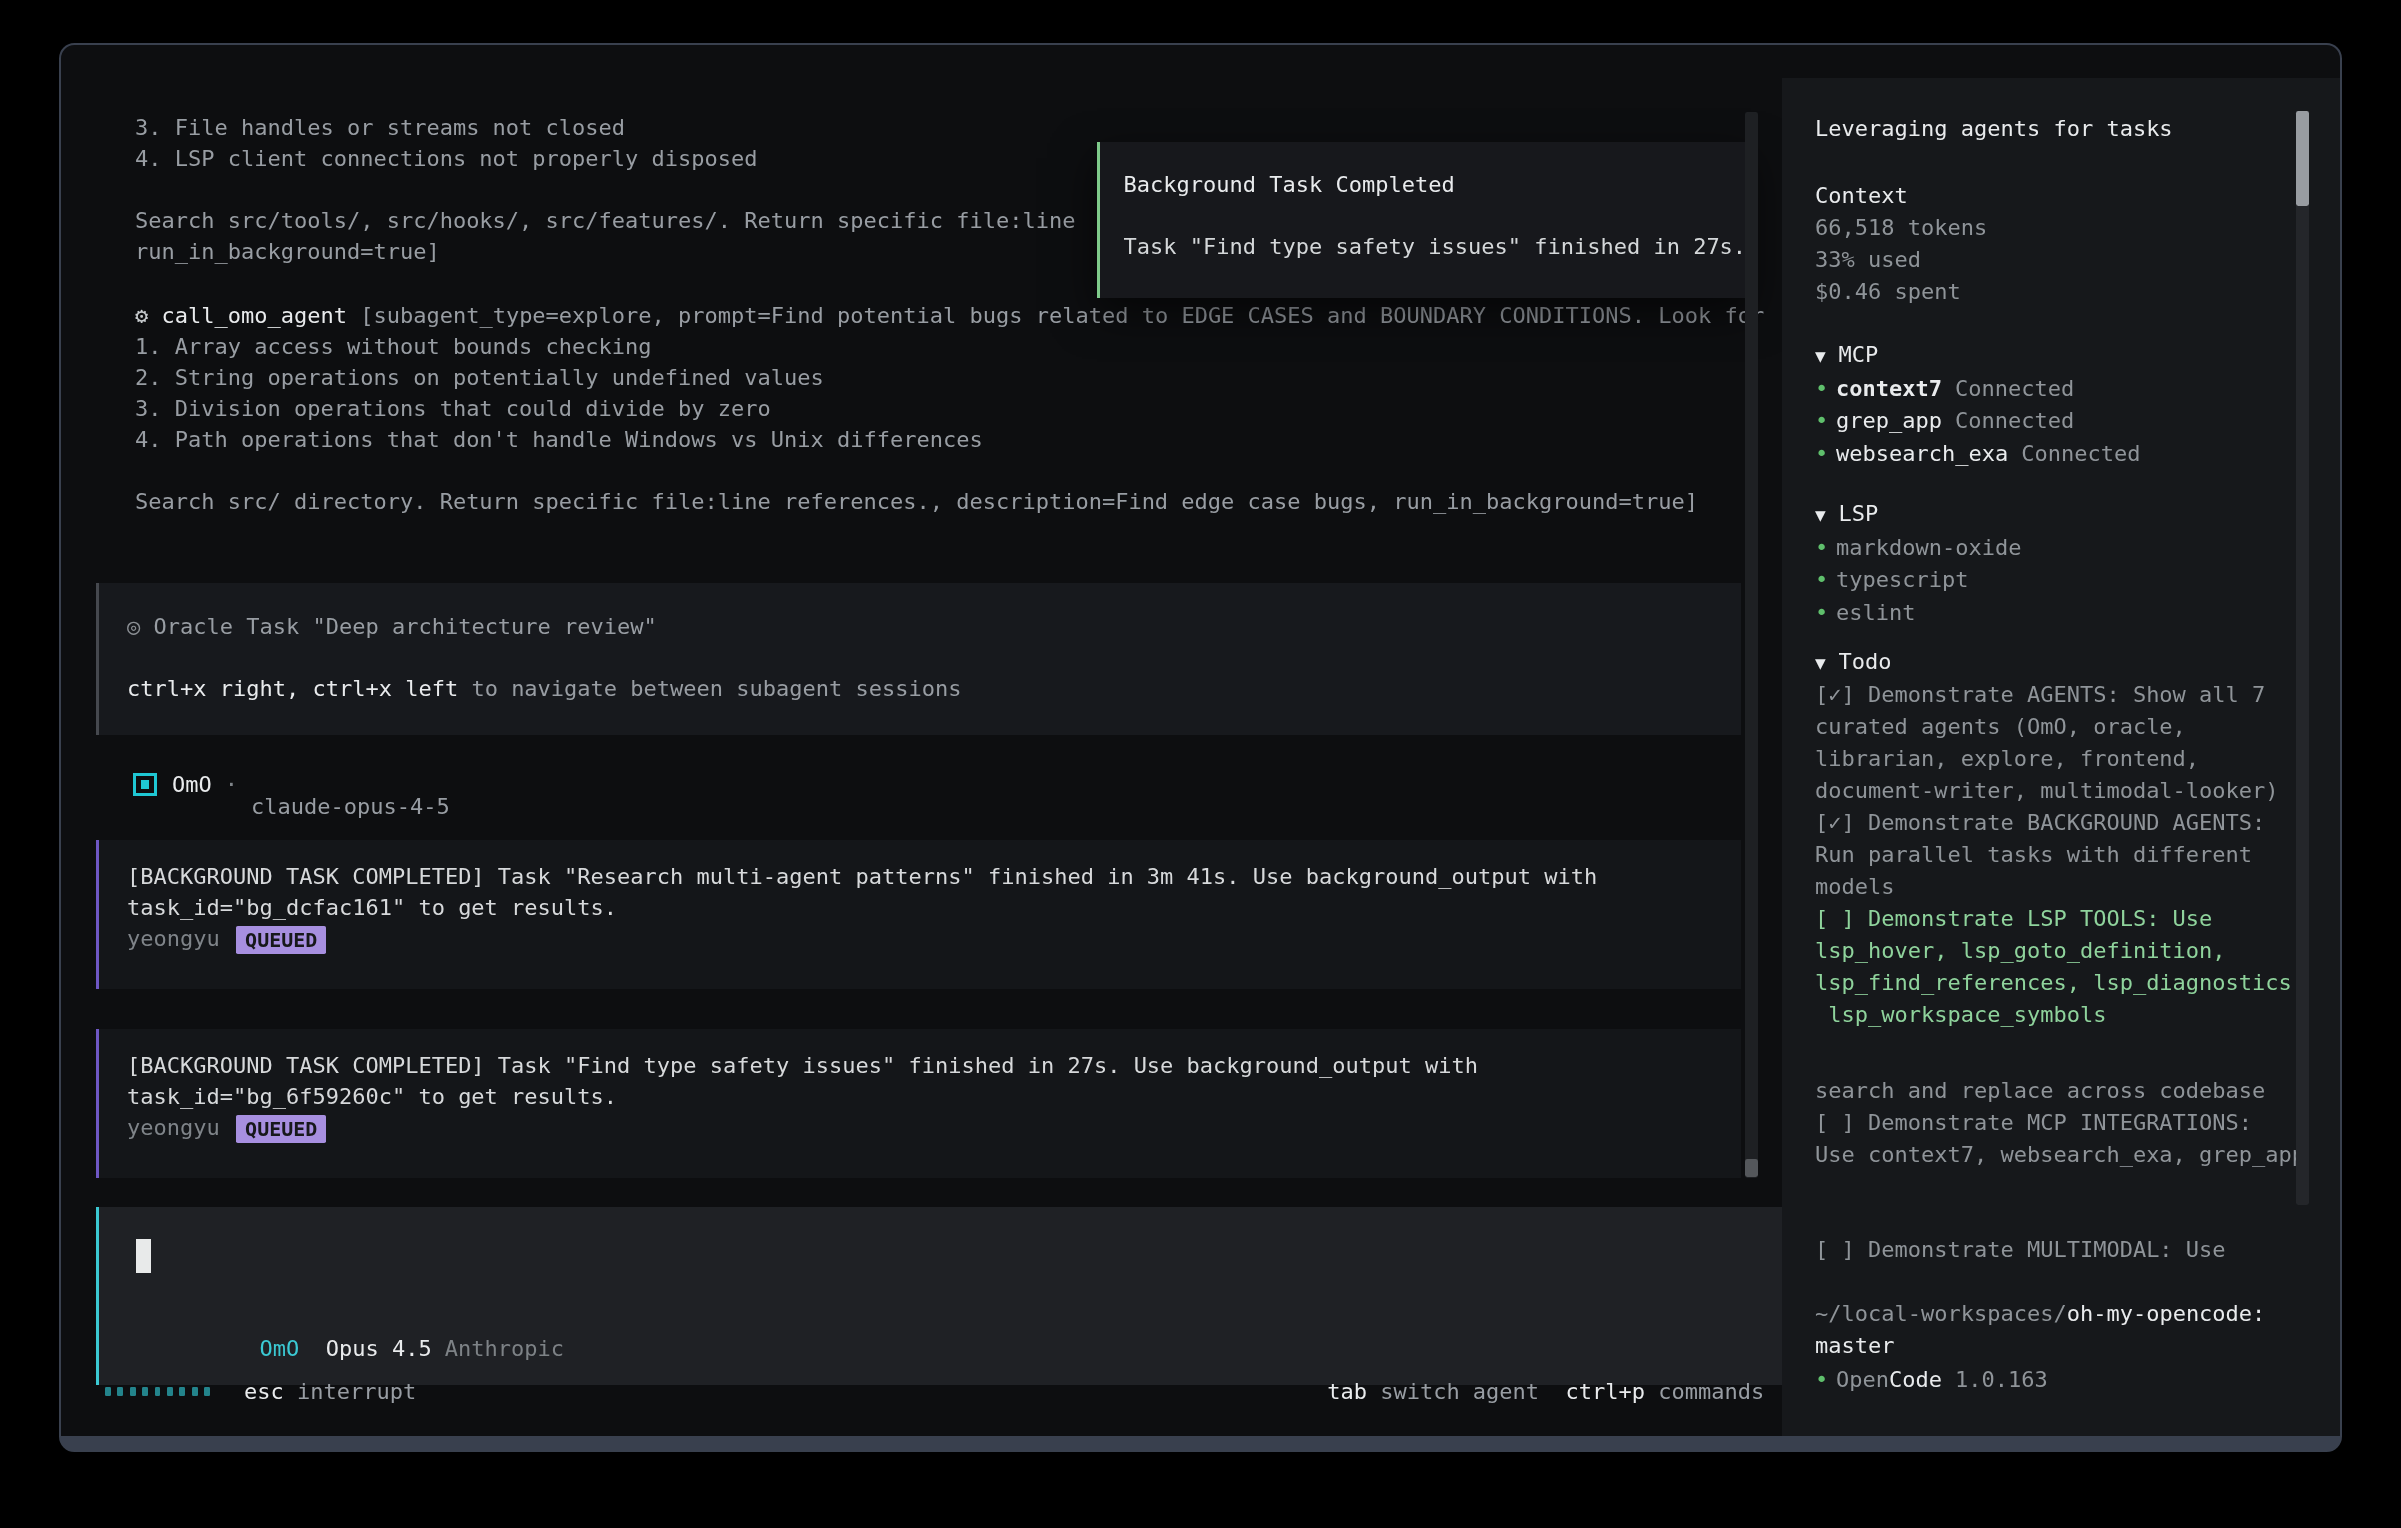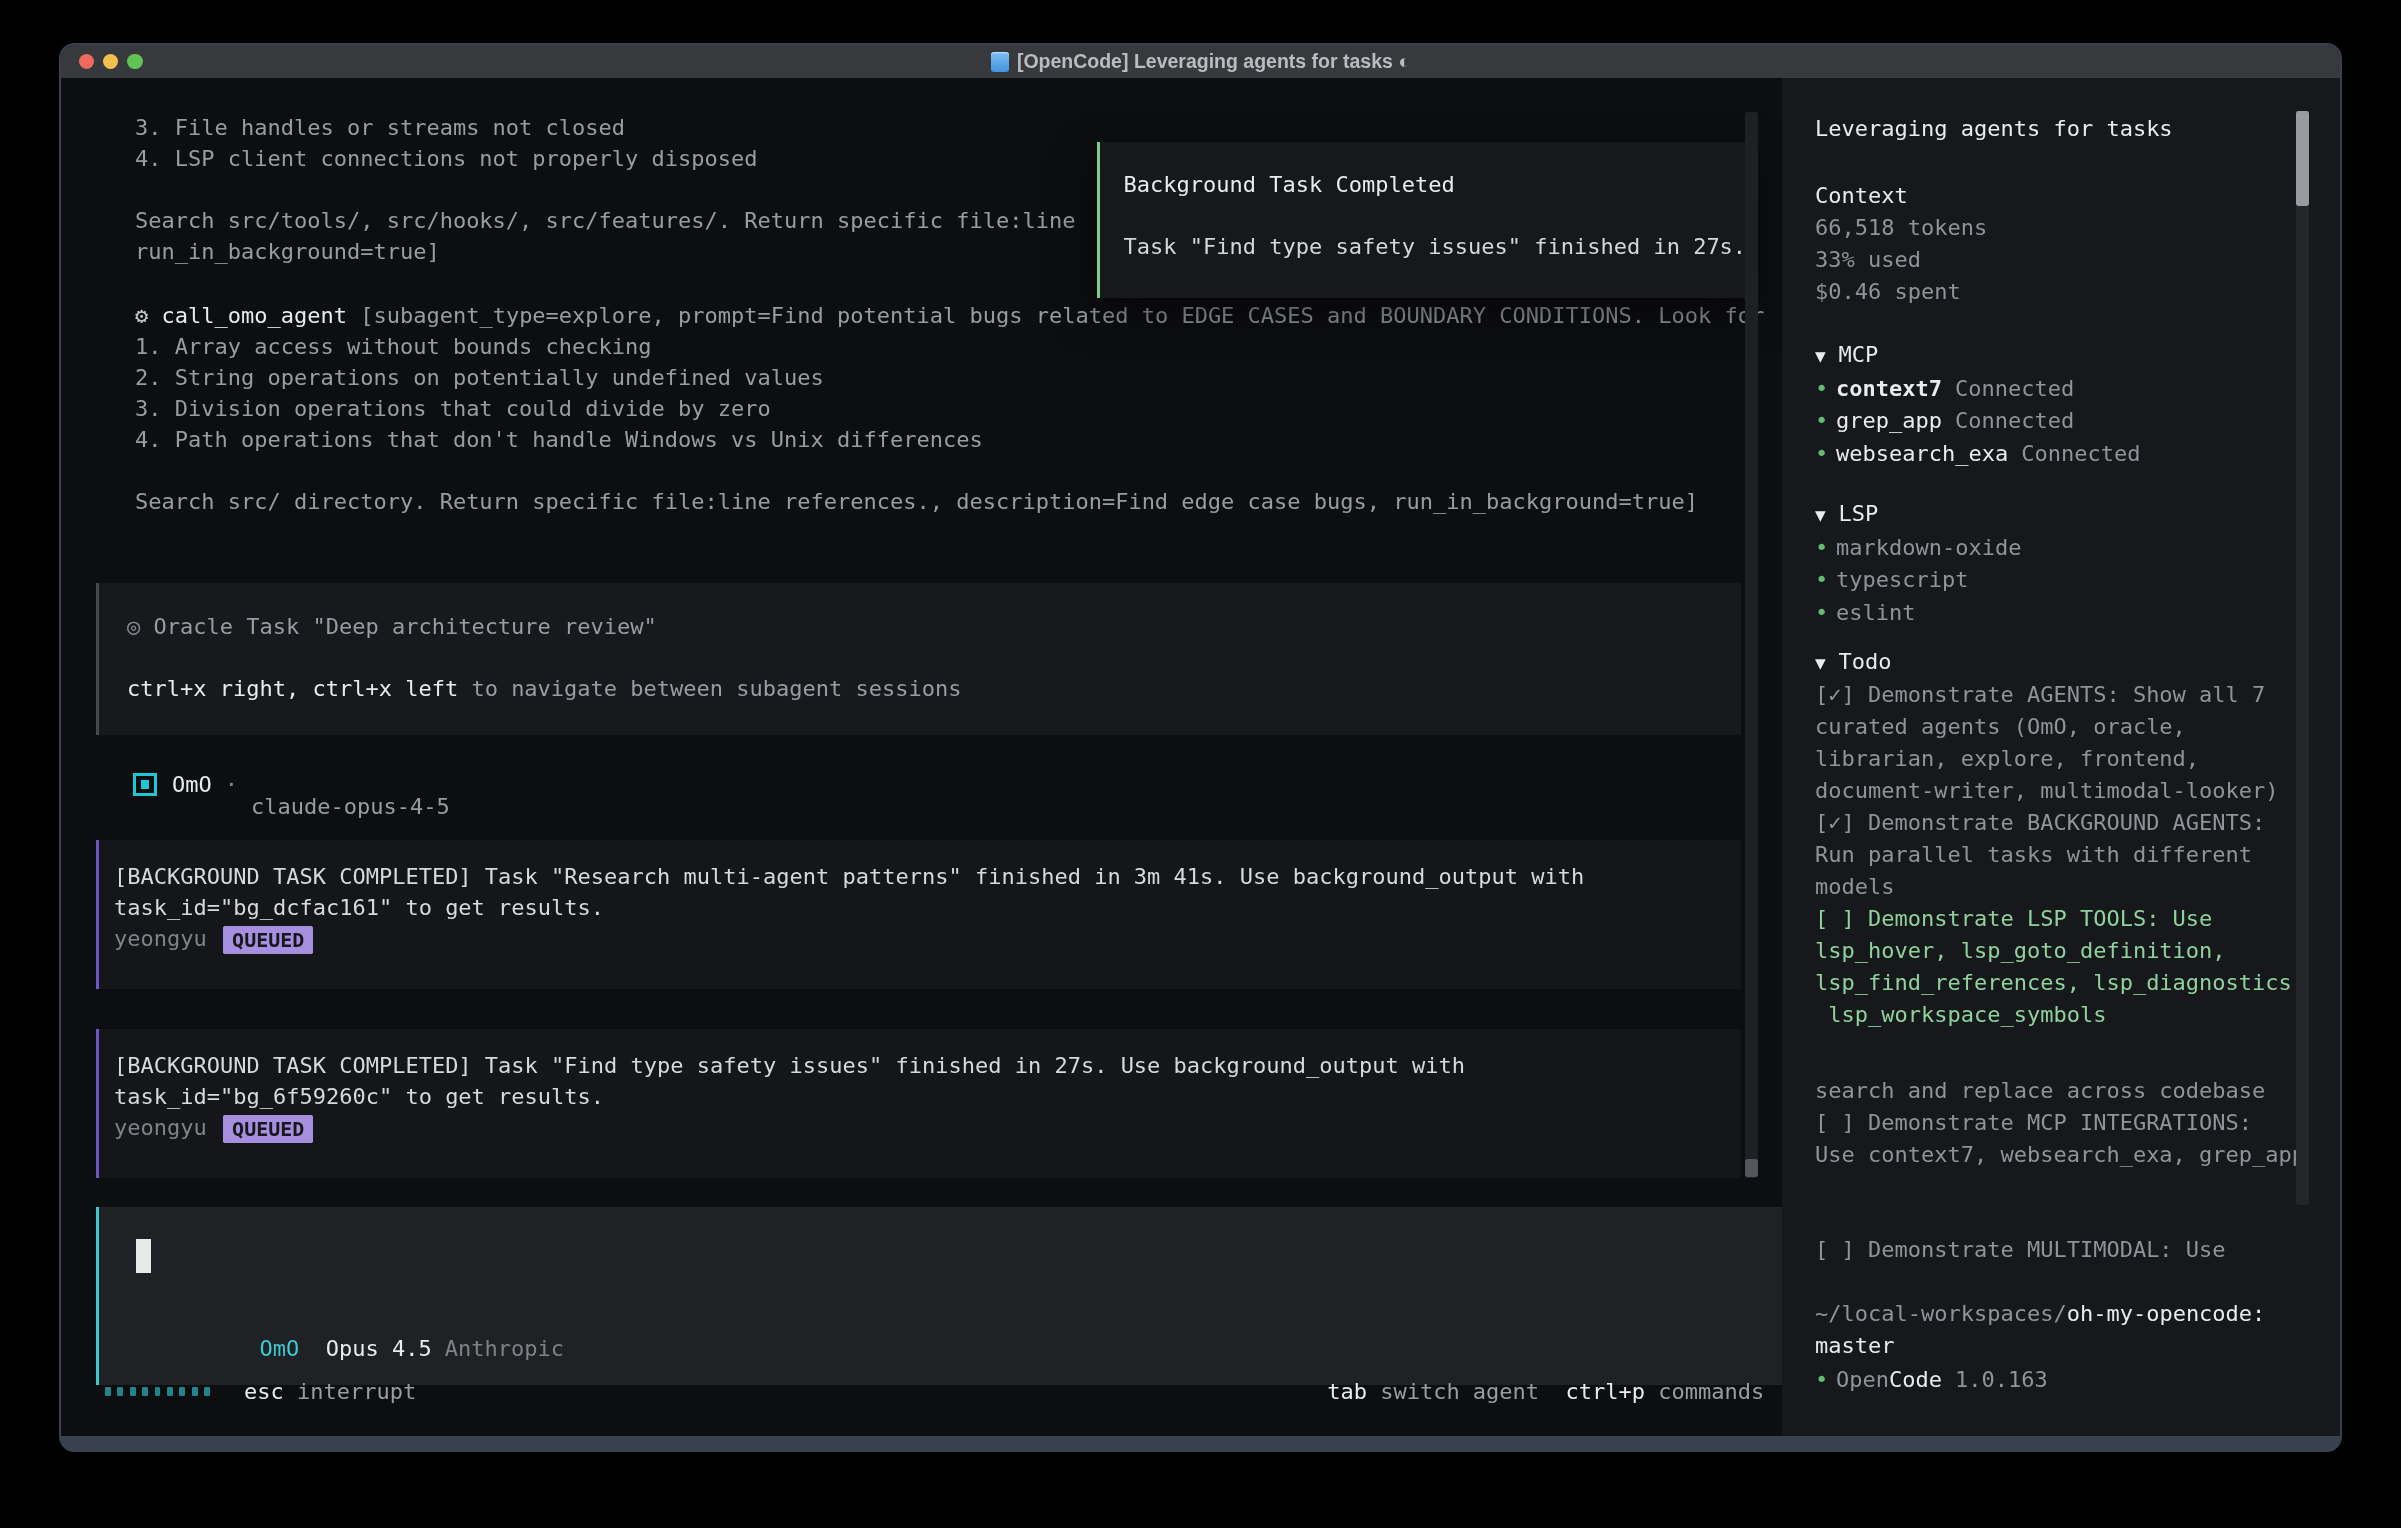--- a/index.html
+++ b/index.html
@@ -37,21 +37,21 @@
   .abs{position:absolute;}
 
   
   .notif{position:absolute;left:1036px;top:64px;width:654px;height:156px;box-sizing:border-box;
          background:#17181c;border-left:3.5px solid #7fcb8b;border-right:3.5px solid #7fcb8b;
          padding:27px 0 0 23.6px;box-shadow:0 15.4px 41px rgba(0,0,0,.6);}
   .panel{position:absolute;box-sizing:border-box;}
   .oracle-box{left:35px;top:505px;width:1645px;height:152px;background:#17191d;
               border-left:3.5px solid #45484e;padding:28px 0 0 28px;}
   .msg-box{left:35px;width:1645px;height:149px;background:#141619;
-           border-left:3.5px solid #6e57c4;padding:21px 0 0 15px;}
+           border-left:3.5px solid #6e57c4;padding:21px 0 0 28px;}
   .msg-box .line{line-height:31px;}
   .badge{display:inline-block;background:#a78fe0;color:#17181b;font-weight:bold;
          font-size:20px;line-height:28px;padding:0 8.9px;border-radius:1.8px;
          margin-left:16.5px;vertical-align:middle;}
   .input-box{left:35px;top:1129px;width:1688px;height:178px;background:#1f2125;
              border-left:3.5px solid #3bc9d3;}
   .cursor{position:absolute;left:37px;top:32px;width:15.4px;height:34px;background:#e8eaea;}
   .model-row{position:absolute;left:28px;top:95px;white-space:pre;font-size:22px;line-height:31px;}
 
   .statusbar{position:absolute;left:44px;right:17.7px;top:1298px;height:31px;
@@ -75,31 +75,20 @@
              font-size:22px;line-height:31px;}
   .check-icon{width:17.7px;height:17.7px;border:3px solid #1fc7d4;margin-right:15.4px;
               display:flex;align-items:center;justify-content:center;}
   .check-icon i{width:8.3px;height:8.3px;background:#1fc7d4;}
 </style>
 </head>
 <body>
 
 <div class="window">
 
-  <div class="titlebar">
-    <div class="lights">
-      <div class="light red"></div>
-      <div class="light yellow"></div>
-      <div class="light green"></div>
-    </div>
-    <div class="title-wrap">
-      <div class="doc-icon"></div>
-      <div class="win-title">[OpenCode] Leveraging agents for tasks ◐</div>
-    </div>
-  </div>
 
   <div class="content">
 
     <div class="main">
 
       <div class="abs" style="left:74px;top:34px;">
         <div class="line">3. File handles or streams not closed</div>
         <div class="line">4. LSP client connections not properly disposed</div>
         <div class="line"> </div>
         <div class="line">Search src/tools/, src/hooks/, src/features/. Return specific file:line</div>

